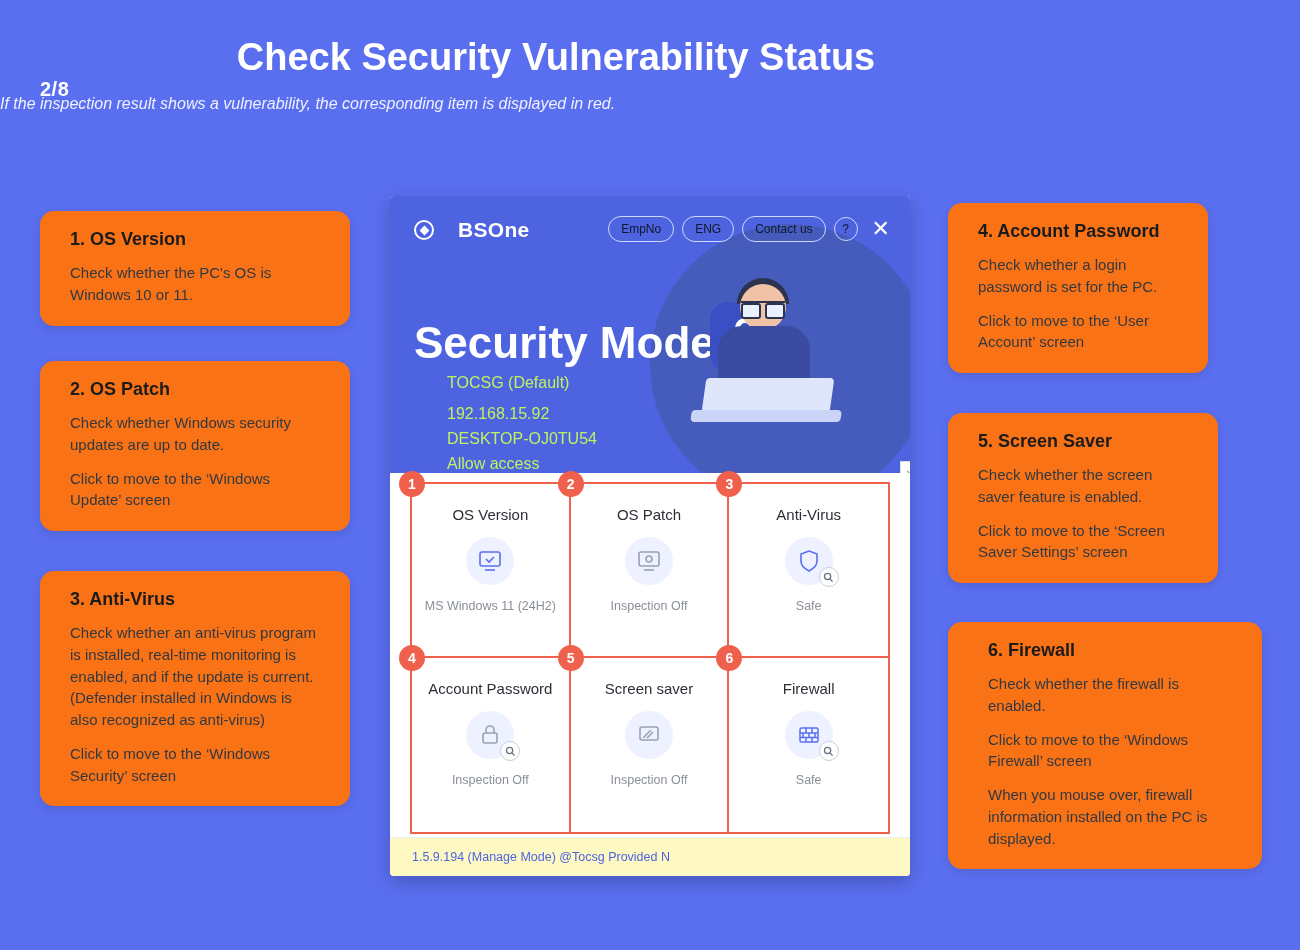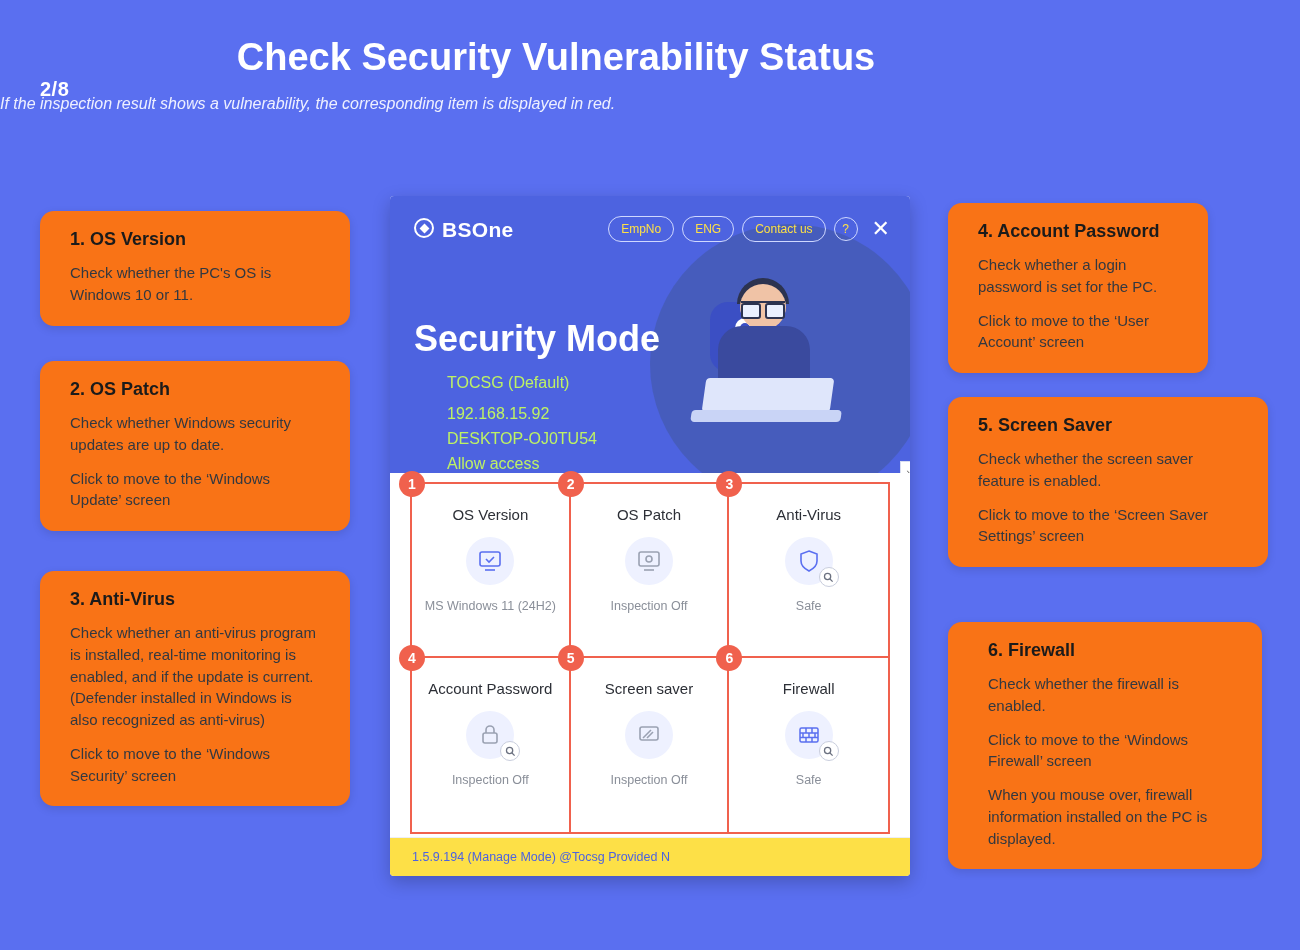--- a/index.html
+++ b/index.html
@@ -46,21 +46,21 @@
   .card p{
     margin:0 0 12px 0;
     font-size:15px; line-height:1.45; color:#333840;
   }
   .card p:last-child{ margin-bottom:0; }
 
   #card-1 { left:40px;  top:211px; width:310px; }
   #card-2 { left:40px;  top:361px; width:310px; }
   #card-3 { left:40px;  top:571px; width:310px; }
   #card-4 { left:948px; top:203px; width:260px; }
-  #card-5 { left:948px; top:397px; width:320px; }
+  #card-5 { left:948px; top:413px; width:270px; }
   #card-6 { left:948px; top:622px; width:314px;padding-left:40px; }
 
   
   .app{
     position:absolute; left:390px; top:196px;
     width:520px; height:680px;
     background:#ffffff;
     border-radius:4px;
     box-shadow:0 6px 18px rgba(0,0,0,.22);
     overflow:hidden;
@@ -72,57 +72,57 @@
     overflow:hidden;
   }
   .hero-circle{
     position:absolute; right:-20px; top:28px;
     width:280px; height:280px; border-radius:50%;
     background:#42589e; opacity:.55;
   }
 
   .brand{
     position:absolute; left:24px; top:22px;
-    display:flex; gap:8px;
+    display:flex; align-items:center; gap:24px;
     color:#ffffff; font-size:21px; font-weight:bold;
     letter-spacing:.3px;
   }
   .brand-badge{
     width:20px; height:20px; border-radius:50%;
     border:2px solid #fff; display:flex;
     align-items:center; justify-content:center;
   }
   .brand-badge i{
     display:block; width:7px; height:7px;
     background:#fff; transform:rotate(45deg);
   }
 
   .top-actions{
     position:absolute; right:20px; top:20px;
     display:flex; align-items:center; gap:8px;
   }
   .pill{
     border:1px solid #cfd8ff; border-radius:20px;
-    color:#fde047; font-size:12px;
+    color:#0f172a; font-size:12px;
     padding:5px 12px; background:transparent;
     white-space:nowrap;
   }
   .pill.circle{
     width:24px; height:24px; padding:0;
     display:flex; align-items:center; justify-content:center;
     border-radius:50%;
   }
   .close-x{
     color:#ffffff; font-size:22px; line-height:1;
     margin-left:6px; cursor:pointer;
   }
 
   .hero-title{
     position:absolute; left:24px; top:122px;
-    color:#ffffff; font-size:36px; font-weight:bold;
+    color:#ffffff; font-size:44px; font-weight:bold;
   }
   .lock{
     position:absolute; left:320px; top:106px;
     width:70px; height:70px; border-radius:18px;
     background:#3b4fc4;
     display:flex; align-items:center; justify-content:center;
   }
   .lock .body{
     width:30px; height:24px; background:#fff; border-radius:4px;
     position:relative; margin-top:8px;
@@ -233,21 +233,21 @@
     width:20px; height:20px; border-radius:50%;
     background:#ffffff; border:1px solid #c9cedd;
     display:flex; align-items:center; justify-content:center;
     font-size:10px; color:#6b7180;
   }
   .app-footer{
     position:absolute; left:0; bottom:0; width:100%;
     padding:12px 22px;
     font-size:12.5px; color:#4d63e0;
     border-top:1px solid #eceef6;
-    background:#fde047;
+    background:#fef9c3;
   }
 </style>
 </head>
 <body>
 
 <div class="page-counter">2/8</div>
 <div class="title">Check Security Vulnerability Status</div>
 <div class="subtitle">If the inspection result shows a vulnerability, the corresponding item is displayed in red.</div>
 
 <div class="card" id="card-1">

